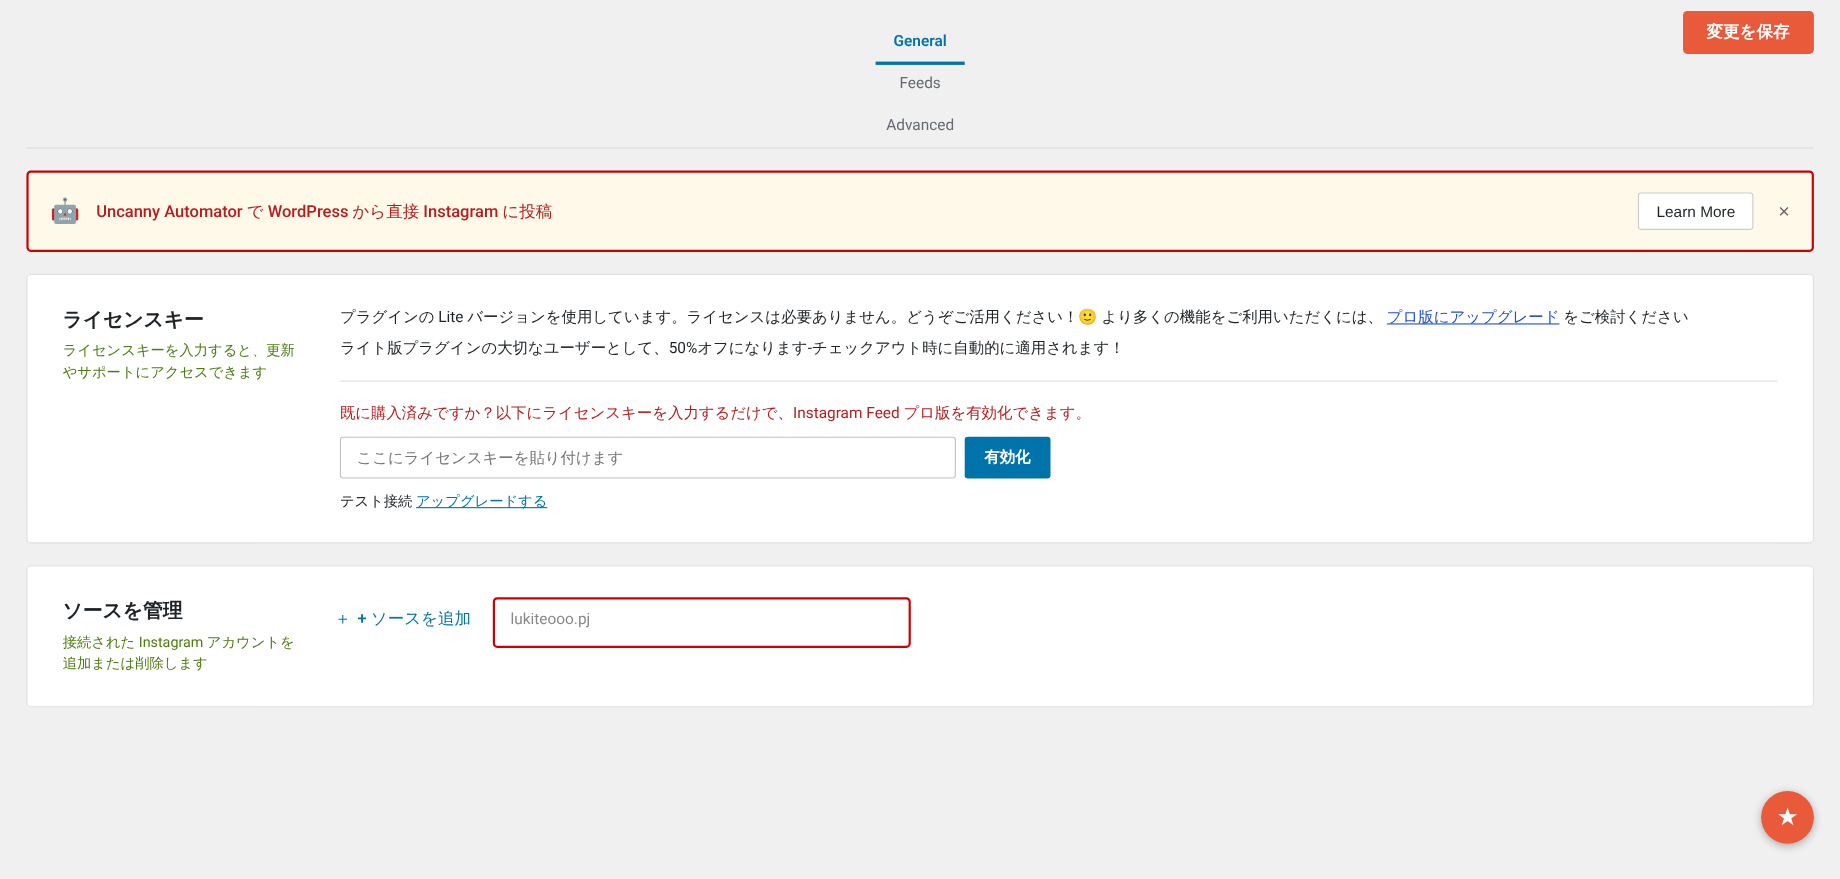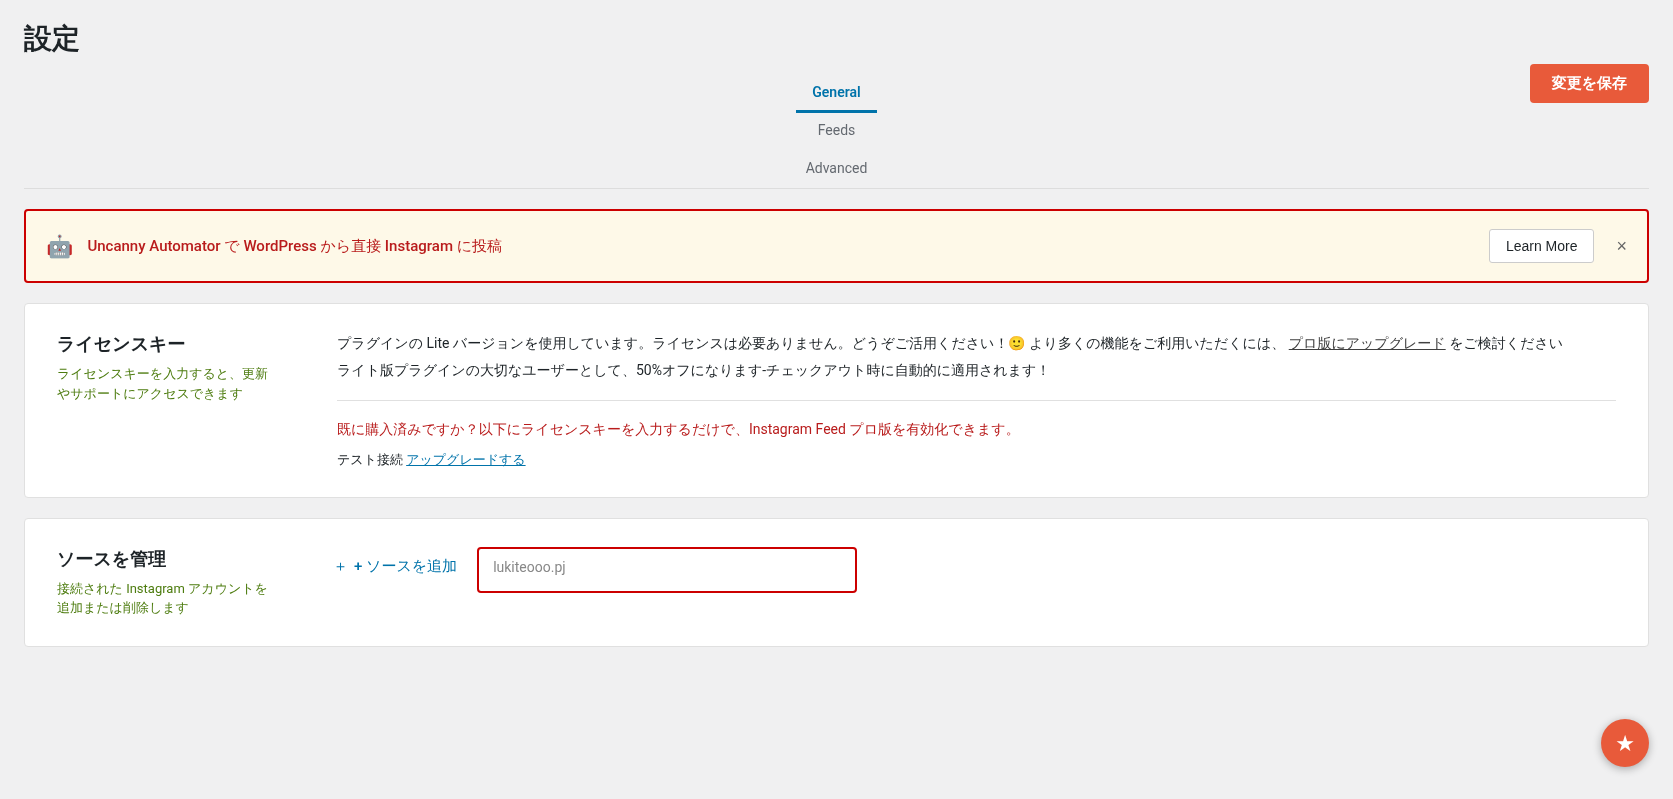--- a/index.html
+++ b/index.html
@@ -96,21 +96,21 @@
     }
     .card {
       background: #fff;
       border: 1px solid #e0e0e0;
       border-radius: 4px;
       margin-bottom: 20px;
       padding: 28px 32px;
     }
     .card-row {
       display: flex;
-      gap: 60px;
+      gap: 32px;
     }
     .card-left {
       width: 220px;
       flex-shrink: 0;
     }
     .card-section-title {
       font-size: 18px;
       font-weight: 700;
       margin-bottom: 8px;
     }
@@ -122,21 +122,21 @@
     .card-right {
       flex: 1;
     }
     .license-description {
       font-size: 14px;
       color: #1d2327;
       line-height: 1.7;
       margin-bottom: 6px;
     }
     .license-description a {
-      color: #404040;
+      color: #1d4ed8;
       text-decoration: underline;
     }
     .license-description2 {
       font-size: 14px;
       color: #1d2327;
       margin-bottom: 20px;
     }
     .divider {
       border: none;
       border-top: 1px solid #e0e0e0;
@@ -184,21 +184,21 @@
     
     .sources-card {
       background: #fff;
       border: 1px solid #e0e0e0;
       border-radius: 4px;
       margin-bottom: 20px;
       padding: 28px 32px;
     }
     .sources-row {
       display: flex;
-      gap: 56px;
+      gap: 27px;
       align-items: flex-start;
     }
     .sources-left {
       width: 220px;
       flex-shrink: 0;
     }
     .sources-right {
       flex: 1;
       display: flex;
       gap: 20px;
@@ -290,21 +290,20 @@
     .float-button-star {
       color: #fff;
       font-size: 22px;
     }
   </style>
 </head>
 <body>
 
 <div class="page-wrapper">
 
-  <h1 class="page-title">設定</h1>
 
   <div class="tabs-bar">
     <a class="tab-item active">General</a>
     <a class="tab-item">Feeds</a>
     <a class="tab-item">Advanced</a>
     <button class="save-button">変更を保存</button>
   </div>
 
   <div class="banner">
     <span class="banner-icon">🤖</span>
@@ -321,20 +320,24 @@
       </div>
       <div class="card-right">
         <p class="license-description">
           <span>プラグインの Lite バージョンを使用しています。ライセンスは必要ありません。どうぞご活用ください！🙂 より多くの機能をご利用いただくには、</span>
           <a href="#">プロ版にアップグレード</a>
           <span>をご検討ください</span>
         </p>
         <p class="license-description2">ライト版プラグインの大切なユーザーとして、50%オフになります-チェックアウト時に自動的に適用されます！</p>
         <hr class="divider">
         <p class="purchase-question">既に購入済みですか？以下にライセンスキーを入力するだけで、Instagram Feed プロ版を有効化できます。</p>
+        <div class="license-input-row">
+          <input class="license-input" type="text" placeholder="ここにライセンスキーを貼り付けます" style="">
+          <button class="activate-button">有効化</button>
+        </div>
         <p class="test-connection">
           <span>テスト接続</span>
           <a href="#">アップグレードする</a>
         </p>
       </div>
     </div>
   </div>
 
   <div class="sources-card">
     <div class="sources-row">

